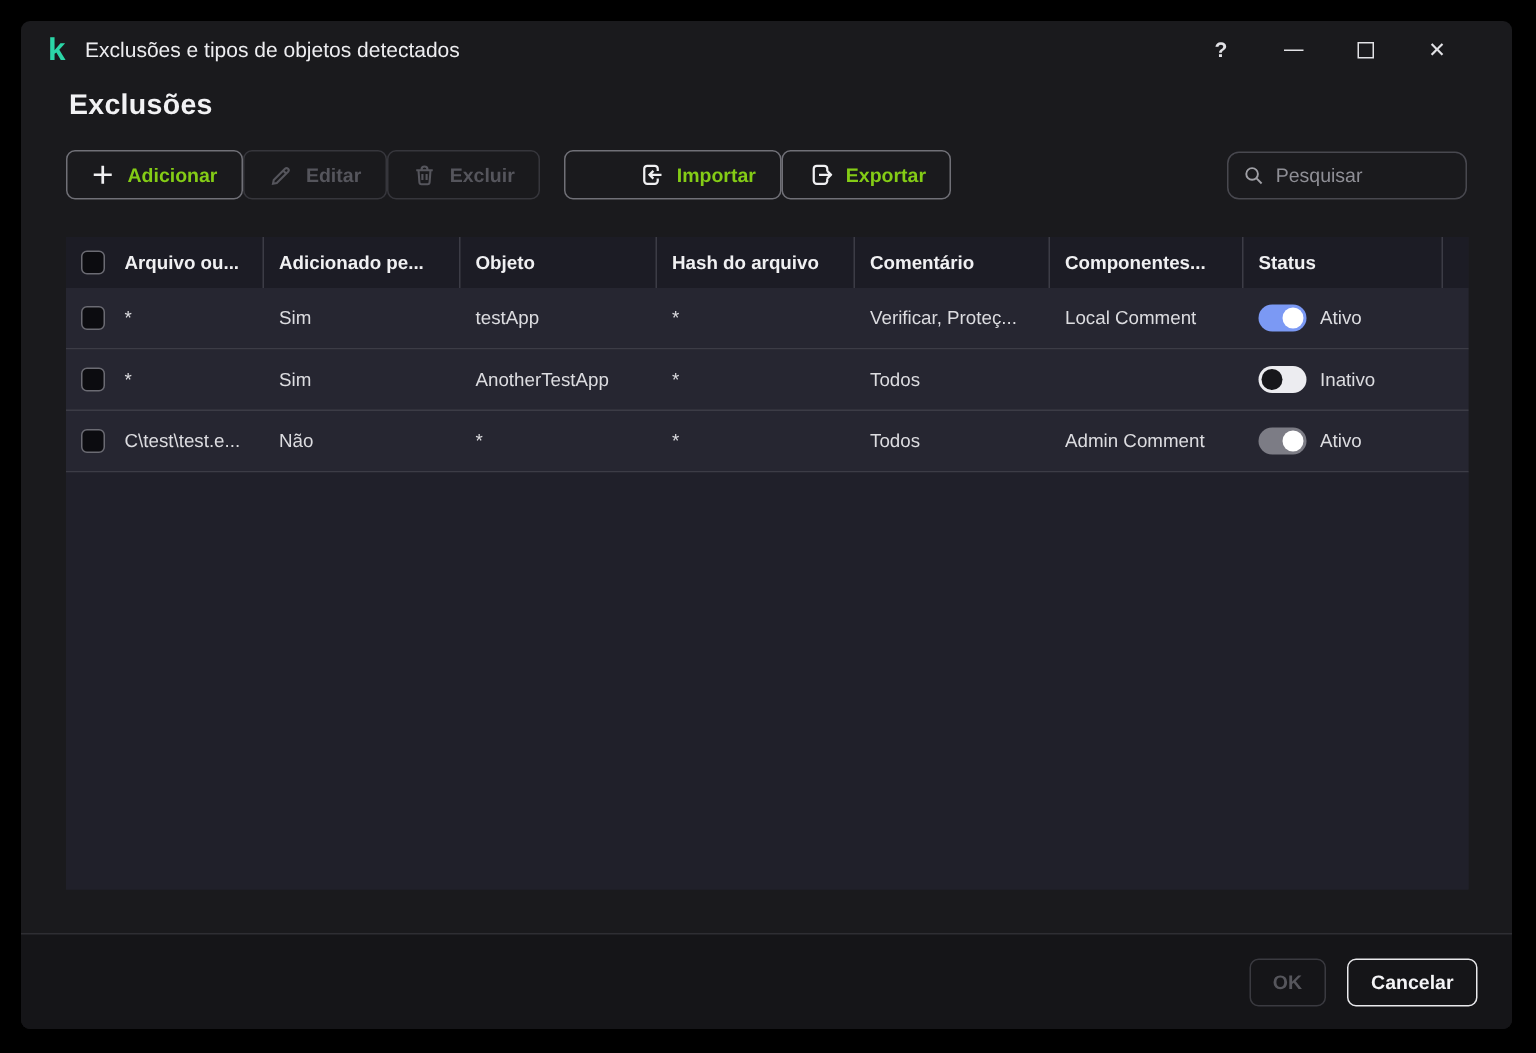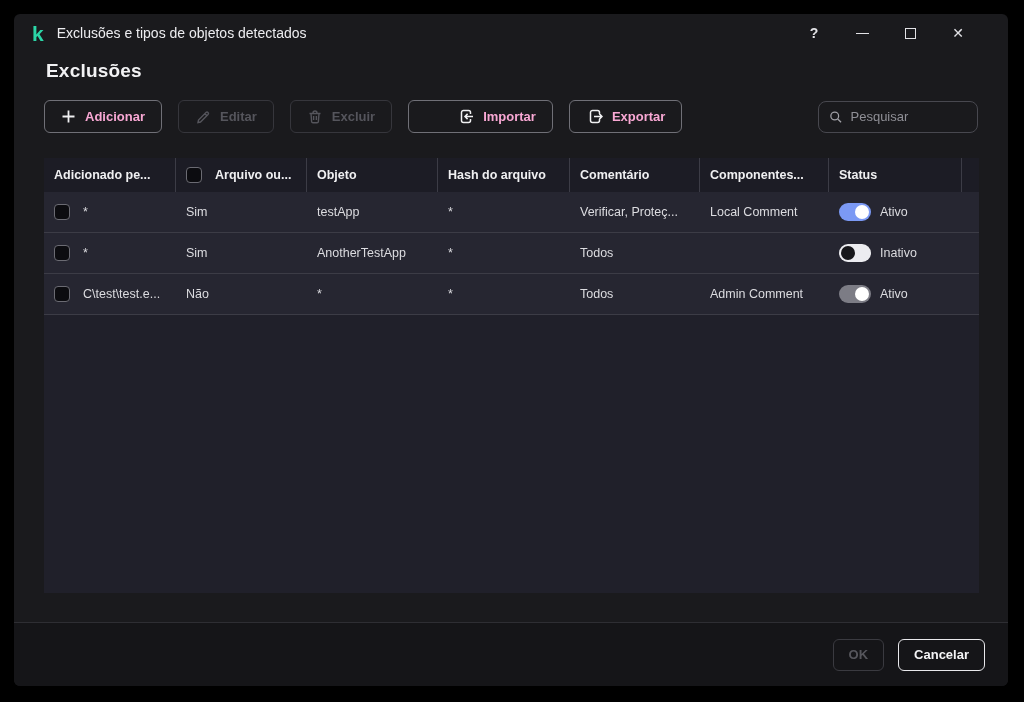--- a/index.html
+++ b/index.html
@@ -23,24 +23,24 @@
   .close-glyph { font-size:14px; }
 
   
   .page-title { position:absolute; left:32px; top:46px; font-size:19px; font-weight:700; color:#f2f2f4; letter-spacing:.2px; }
 
   
   .toolbar { position:absolute; left:30px; top:86px; right:30px; display:flex; align-items:center; }
   .btn {
     height:33px; display:inline-flex; align-items:center; gap:9px;
     padding:0 16px; border:1px solid #707077; border-radius:6px;
-    background:transparent; color:#f9a8d4; font-size:13px; font-weight:700;
+    background:transparent; color:#84cc16; font-size:13px; font-weight:700;
     font-family:inherit; cursor:pointer; white-space:nowrap;
   }
-  .btn + .btn { margin-left:16px; }
+  .btn + .btn { }
   .btn.disabled { border-color:#36363c; color:#55555c; cursor:default; }
   .btn.disabled svg { stroke:#55555c; }
   .btn svg { stroke:#f0f0f2; }
   .grp-gap { margin-left:16px;padding-left:48px; }
   .search-box {
     margin-left:auto; width:160px; height:32px; border:1px solid #48484f; border-radius:8px;
     display:flex; align-items:center; padding:0 10px; gap:8px; background:transparent;
   }
   .search-box input {
     border:none; outline:none; background:transparent; color:#e8e8ea;
@@ -154,25 +154,25 @@
       <svg width="16" height="16" viewBox="0 0 16 16" fill="none" stroke="#a0a0a6" stroke-width="1.5">
           <circle cx="6.8" cy="6.8" r="4.6"></circle>
           <path d="M10.3 10.3 L14.3 14.3"></path>
         </svg>
       <input type="text" placeholder="Pesquisar" style="">
     </div>
   </div>
 
   <div class="table">
     <div class="tgrid thead">
+      <div class="cell cell-check">
+        <span class="checkbox"></span>
+        <span>Arquivo ou...</span>
+      </div>
       <div class="cell">Adicionado pe...</div>
-      <div class="cell cell-check">
-        <span class="checkbox"></span>
-        <span>Arquivo ou...</span>
-      </div>
       <div class="cell">Objeto</div>
       <div class="cell">Hash do arquivo</div>
       <div class="cell">Comentário</div>
       <div class="cell">Componentes...</div>
       <div class="cell">Status</div>
       <div class="cell"></div>
     </div>
 
     <div class="tgrid row">
       <div class="cell cell-check">

